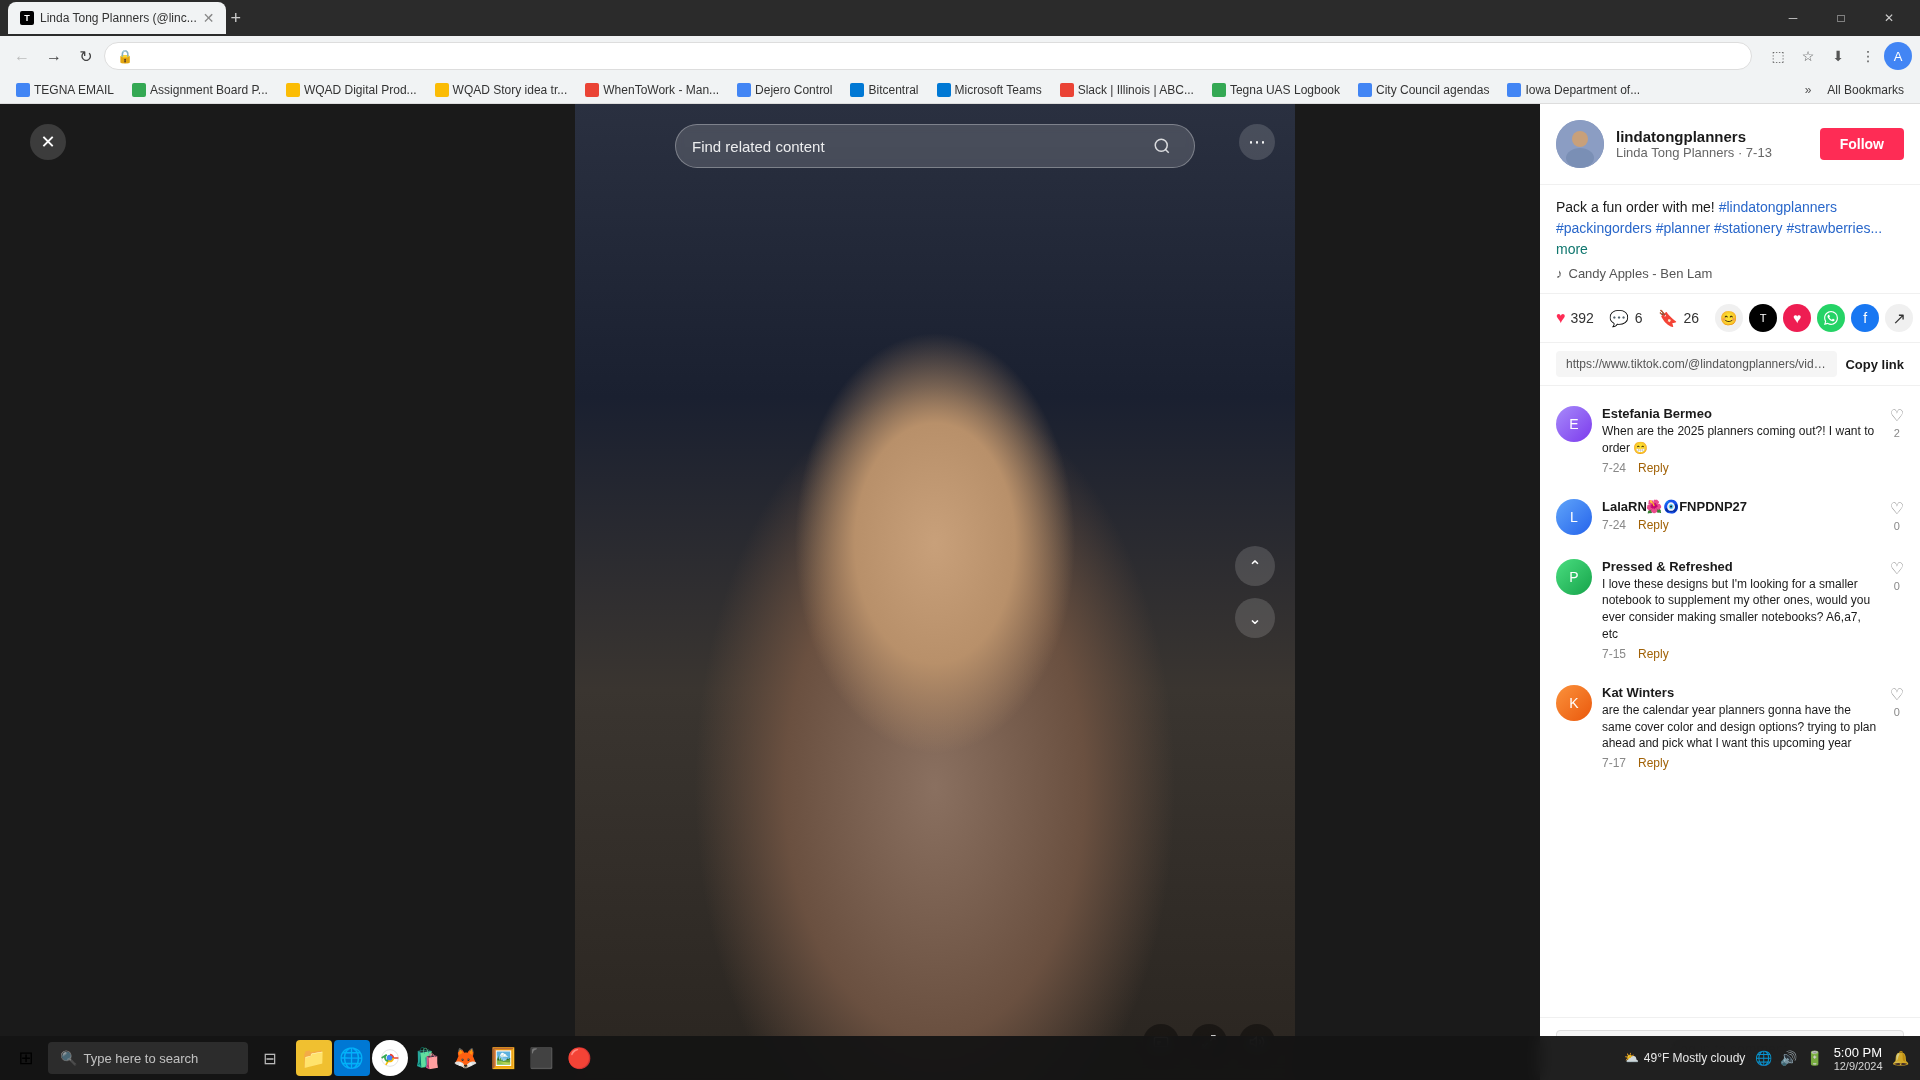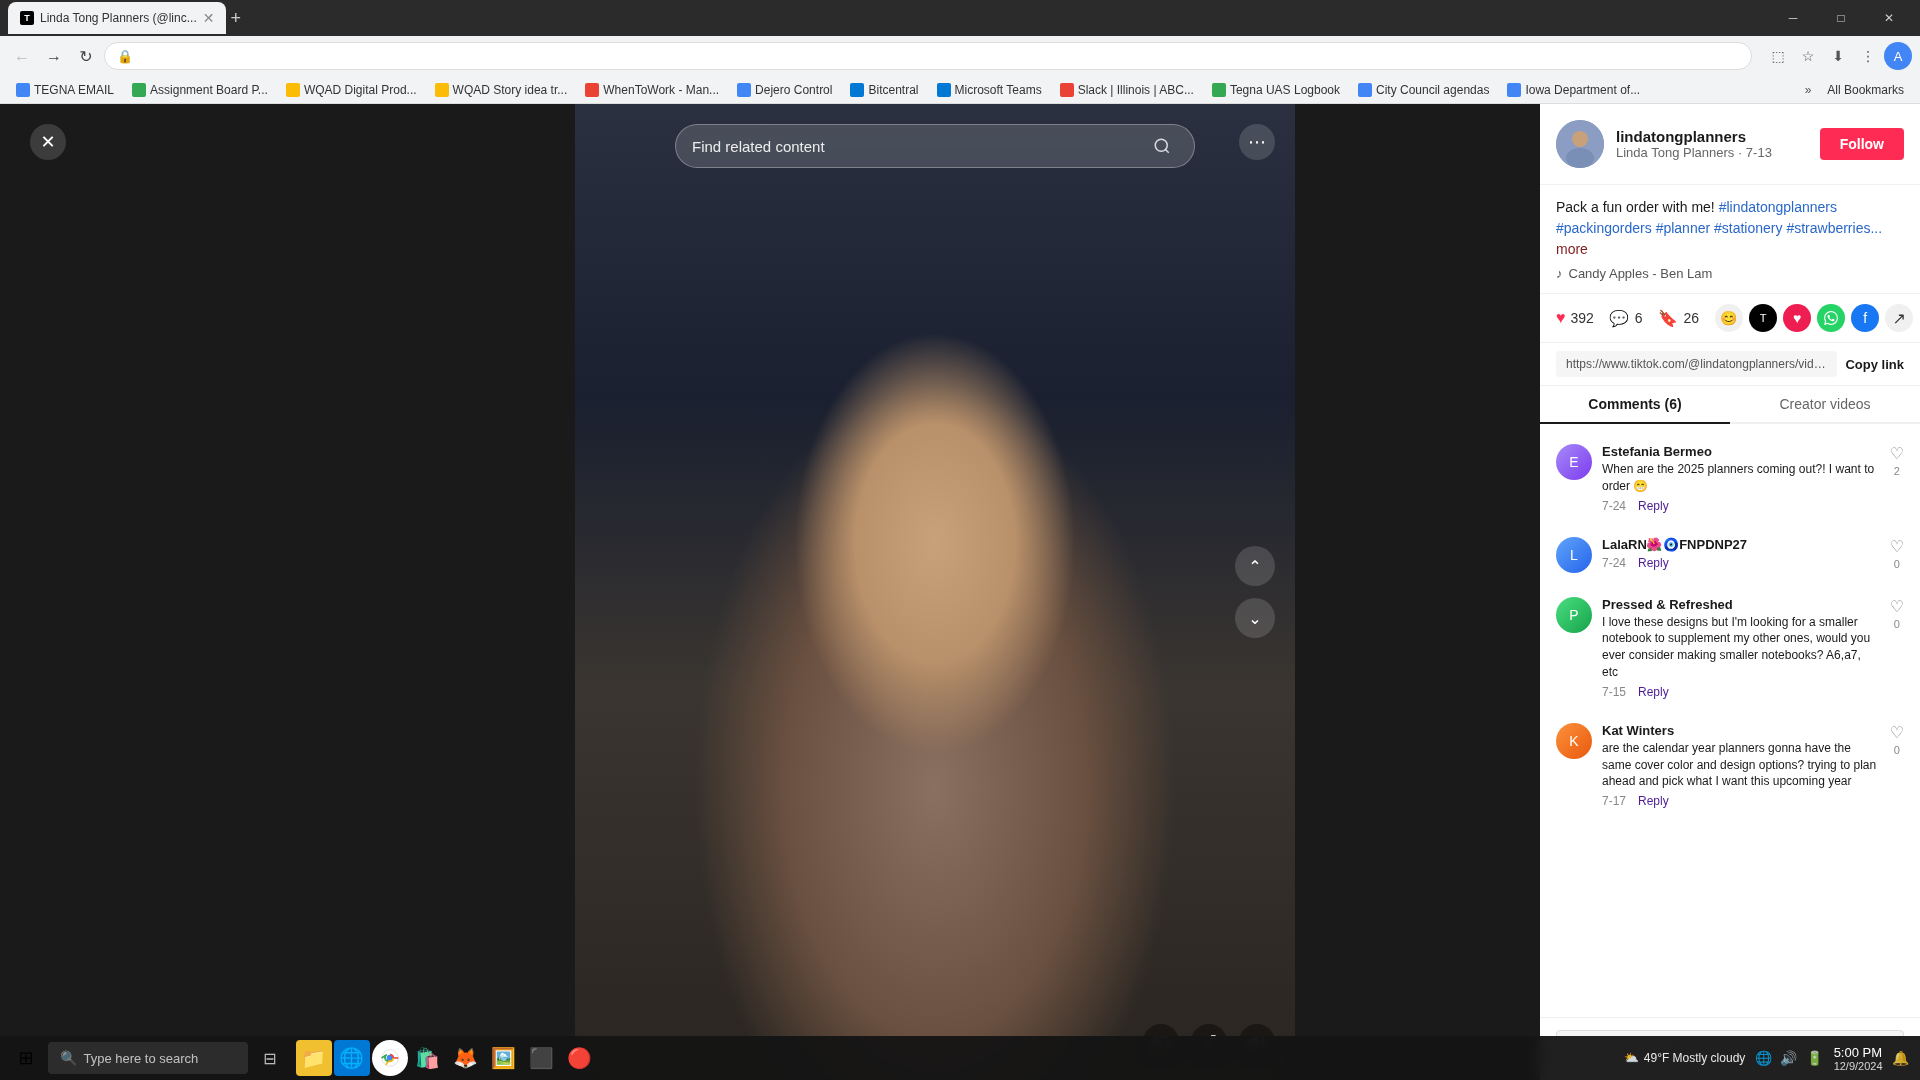--- a/index.html
+++ b/index.html
@@ -70,21 +70,21 @@
     .creator-header { padding: 16px; display: flex; align-items: center; gap: 12px; border-bottom: 1px solid #f0f0f0; }
     .creator-avatar { width: 48px; height: 48px; border-radius: 50%; background: linear-gradient(135deg, #8B9DC3, #6a7fa8); flex-shrink: 0; overflow: hidden; display: flex; align-items: center; justify-content: center; color: #fff; font-size: 20px; }
     .creator-info { flex: 1; }
     .creator-name { font-size: 15px; font-weight: 700; color: #1a1a1a; }
     .creator-sub { font-size: 13px; color: #666; }
     .follow-btn { background: #fe2c55; color: #fff; border: none; border-radius: 4px; padding: 8px 20px; font-size: 14px; font-weight: 600; cursor: pointer; }
 
     .description { padding: 12px 16px; border-bottom: 1px solid #f0f0f0; }
     .desc-text { font-size: 14px; color: #1a1a1a; line-height: 1.5; }
     .desc-hashtag { color: #2967ca; }
-    .desc-more { color: #7f1d1d; cursor: pointer; }
+    .desc-more { color: #0f766e; cursor: pointer; }
     .music-line { display: flex; align-items: center; gap: 6px; margin-top: 6px; font-size: 13px; color: #555; }
     .music-note { color: #555; }
 
     .stats-row { padding: 10px 16px; display: flex; align-items: center; gap: 16px; border-bottom: 1px solid #f0f0f0; }
     .stat-item { display: flex; align-items: center; gap: 5px; font-size: 14px; color: #333; }
     .stat-icon { font-size: 16px; }
     .stat-icon.heart { color: #fe2c55; }
     .share-icons { display: flex; gap: 6px; margin-left: auto; }
     .share-icon { width: 28px; height: 28px; border-radius: 50%; display: flex; align-items: center; justify-content: center; font-size: 14px; cursor: pointer; }
     .share-icon.emoji { background: #f0f0f0; }
@@ -105,21 +105,21 @@
     .comment-avatar { width: 36px; height: 36px; border-radius: 50%; flex-shrink: 0; display: flex; align-items: center; justify-content: center; font-size: 14px; color: #fff; }
     .av1 { background: linear-gradient(135deg, #a78bfa, #7c3aed); }
     .av2 { background: linear-gradient(135deg, #60a5fa, #2563eb); }
     .av3 { background: linear-gradient(135deg, #4ade80, #16a34a); }
     .av4 { background: linear-gradient(135deg, #fb923c, #ea580c); }
     .comment-body { flex: 1; }
     .comment-name { font-size: 13px; font-weight: 600; color: #1a1a1a; margin-bottom: 2px; }
     .comment-text { font-size: 12px; color: #1a1a1a; line-height: 1.4; }
     .comment-meta { display: flex; align-items: center; gap: 12px; margin-top: 4px; }
     .comment-date { font-size: 12px; color: #888; }
-    .comment-reply { font-size: 12px; color: #4c1d95; cursor: pointer; }
+    .comment-reply { font-size: 12px; color: #a16207; cursor: pointer; }
     .comment-like { display: flex; flex-direction: column; align-items: center; gap: 2px; flex-shrink: 0; }
     .like-icon { font-size: 16px; color: #888; cursor: pointer; }
     .like-count { font-size: 11px; color: #888; }
 
     .log-in-bar { padding: 12px 16px; border-top: 1px solid #f0f0f0; background: #fff; }
     .log-in-btn { width: 100%; padding: 10px; background: #f5f5f5; border: 1px solid #ddd; border-radius: 4px; font-size: 14px; color: #555; text-align: center; cursor: pointer; }
 
     
     .taskbar { position: fixed; bottom: 0; left: 0; width: 1920px; height: 44px; background: rgba(20,20,20,0.95); backdrop-filter: blur(8px); display: flex; align-items: center; padding: 0 8px; gap: 4px; z-index: 100; }
     .taskbar-btn { width: 36px; height: 36px; display: flex; align-items: center; justify-content: center; border-radius: 4px; cursor: pointer; }
@@ -341,24 +341,20 @@
         <div class="share-icon facebook">f</div>
         <div class="share-icon" style="background:#f0f0f0; color:#333; font-size:16px;">↗</div>
       </div>
     </div>
 
     <div class="link-row">
       <div class="link-url">https://www.tiktok.com/@lindatongplanners/video/73...</div>
       <span class="copy-link-btn">Copy link</span>
     </div>
 
-    <div class="tabs-row">
-      <div class="tab-item active">Comments (6)</div>
-      <div class="tab-item">Creator videos</div>
-    </div>
 
     <div class="comments-list">
 
       <div class="comment-item">
         <div class="comment-avatar av1">E</div>
         <div class="comment-body">
           <div class="comment-name">Estefania Bermeo</div>
           <div class="comment-text">When are the 2025 planners coming out?! I want to order 😁</div>
           <div class="comment-meta">
             <span class="comment-date">7-24</span>

